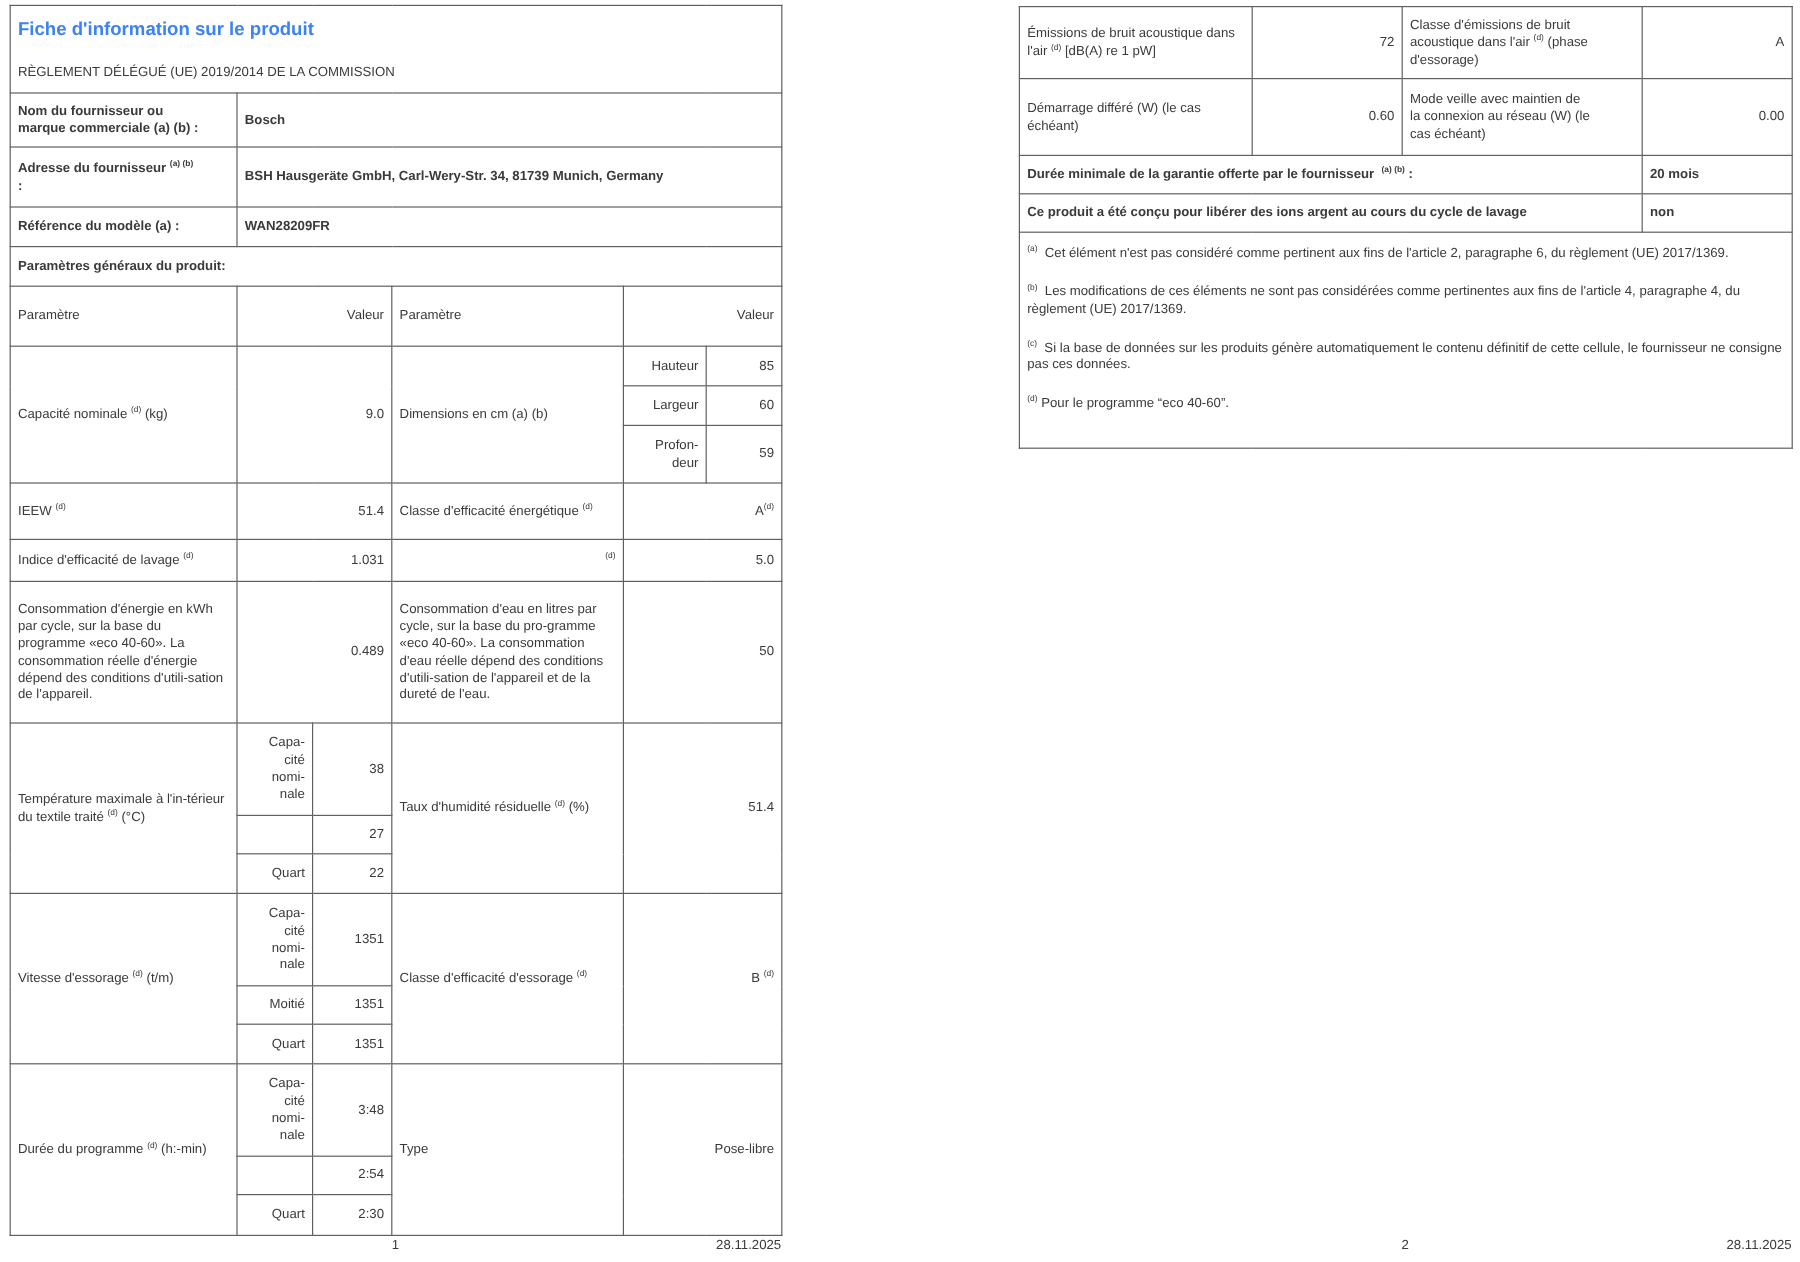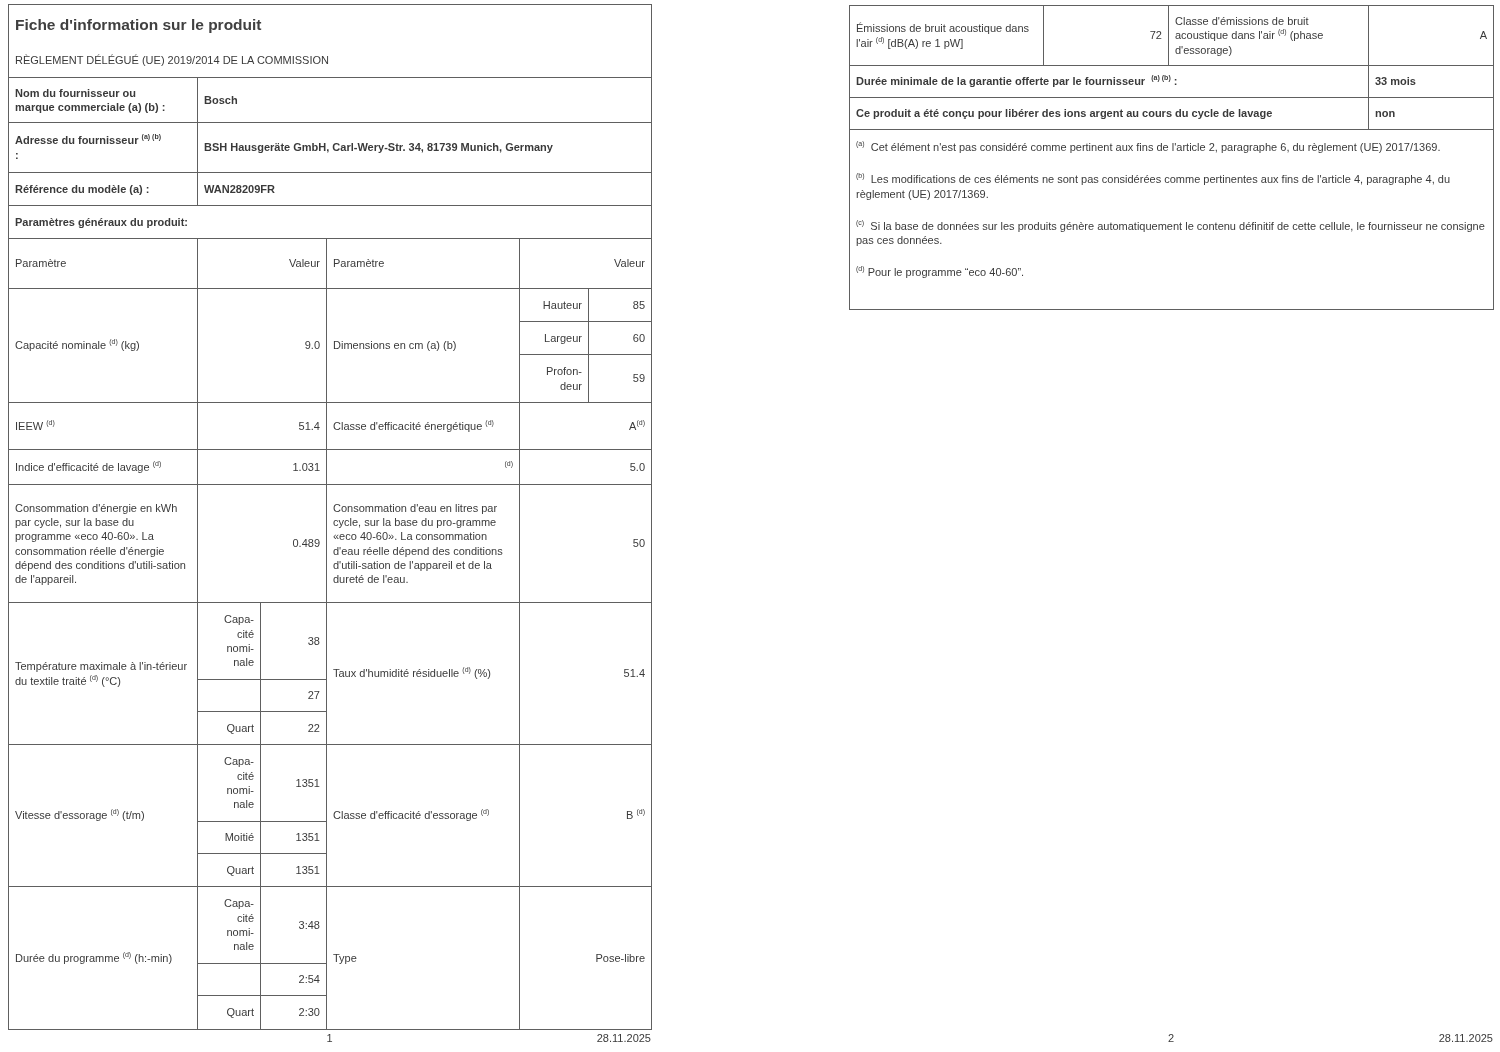--- a/index.html
+++ b/index.html
@@ -9,21 +9,21 @@
   td{border:1px solid #606060;padding:4px 6px;font-size:11px;line-height:1.3;vertical-align:middle;
      word-wrap:break-word;}
   .lbl{text-align:left;}
   .bold{font-weight:bold;}
   .val{text-align:right;}
   .leftval{text-align:left;font-weight:bold;}
   .pre{white-space:pre-line;}
   .right{text-align:right;}
   sup{font-size:7px;line-height:0;}
   .titlecell{padding:10px 6px 8px 6px;}
-  .doc-title{font-size:15.5px;font-weight:bold;margin:0 0 18px 0;color:#404040;}
+  .doc-title{font-size:15.5px;font-weight:bold;margin:0 0 18px 0;color:#3b82f6;}
   .doc-sub{font-size:11px;margin:0;}
   .blockcolon{display:block;}
   .footer{position:absolute;width:643px;height:14px;font-size:11px;color:#3a3a3a;}
   .footer .pg{position:absolute;left:0;right:0;text-align:center;}
   .footer .dt{position:absolute;right:0;}
   #page1{left:8px;top:4px;width:643px;}
   #page2{left:849px;top:5px;width:644px;}
   #footer1{left:8px;top:1032px;width:643px;}
   #footer2{left:849px;top:1032px;width:644px;}
   .fn p{margin:0 0 18px 0;}
@@ -225,26 +225,35 @@
         <span>Émissions de bruit acoustique dans l'air</span> <sup>(d)</sup><span> [dB(A) re 1 pW]</span>
       </td>
       <td class="val">72</td>
       <td class="lbl">
         <span>Classe d'émissions de bruit acoustique dans l'air</span> <sup>(d)</sup><span> (phase d'essorage)</span>
       </td>
       <td class="val">A</td>
     </tr>
 
 
+    <tr style="height:64px">
+      <td class="lbl pre">Démarrage différé (W) (le cas
+échéant)</td>
+      <td class="val">0.60</td>
+      <td class="lbl pre">Mode veille avec maintien de
+la connexion au réseau (W) (le
+cas échéant)</td>
+      <td class="val">0.00</td>
+    </tr>
 
     <tr style="height:32px">
       <td colspan="3" class="lbl bold">
         <span>Durée minimale de la garantie offerte par le fournisseur</span>&nbsp; <sup>(a) (b)</sup><span> :</span>
       </td>
-      <td class="leftval">33 mois</td>
+      <td class="leftval">20 mois</td>
     </tr>
 
     <tr style="height:32px">
       <td colspan="3" class="lbl bold">Ce produit a été conçu pour libérer des ions argent au cours du cycle de lavage</td>
       <td class="leftval">non</td>
     </tr>
 
 
 
     <tr style="height:180px">

